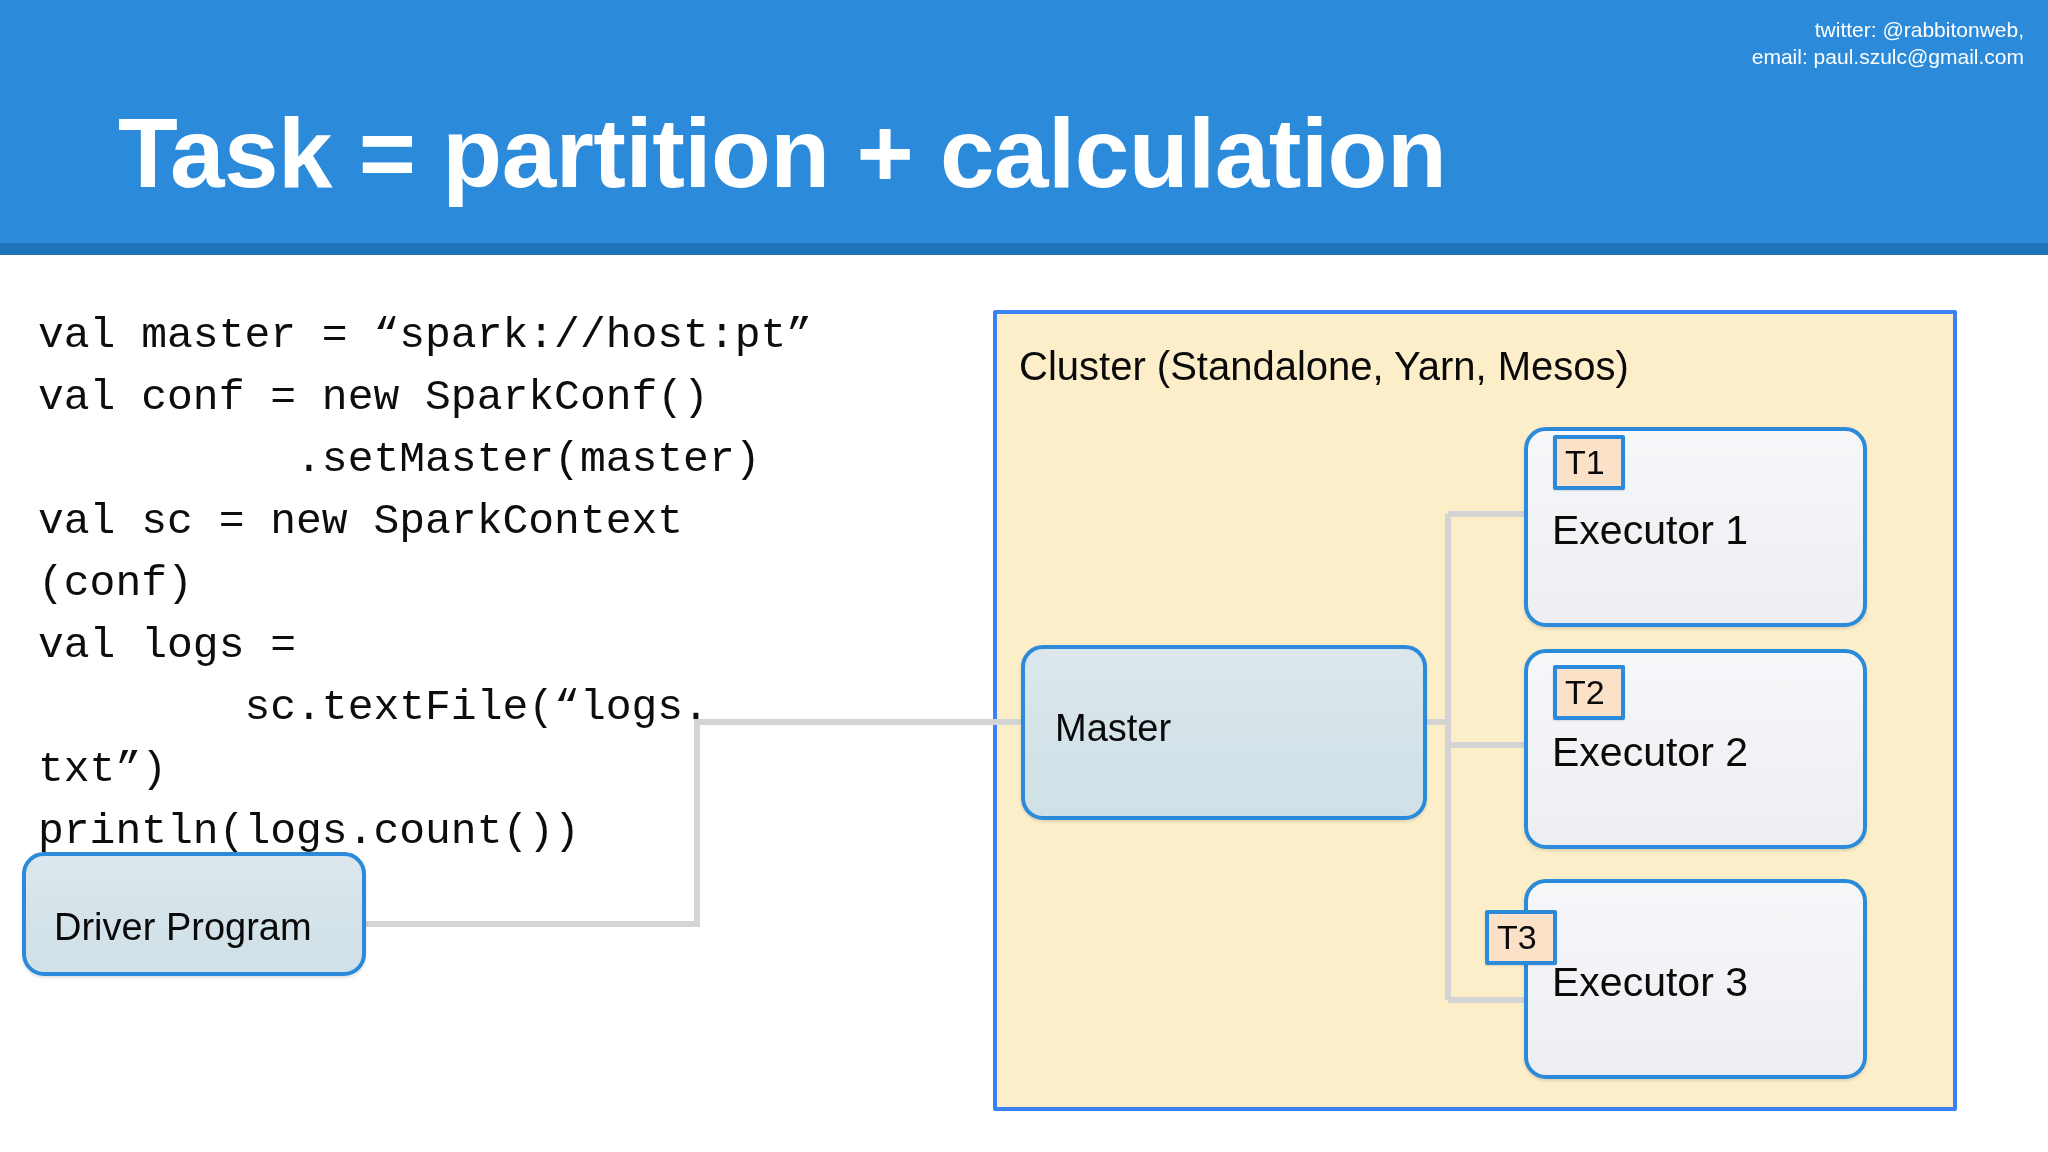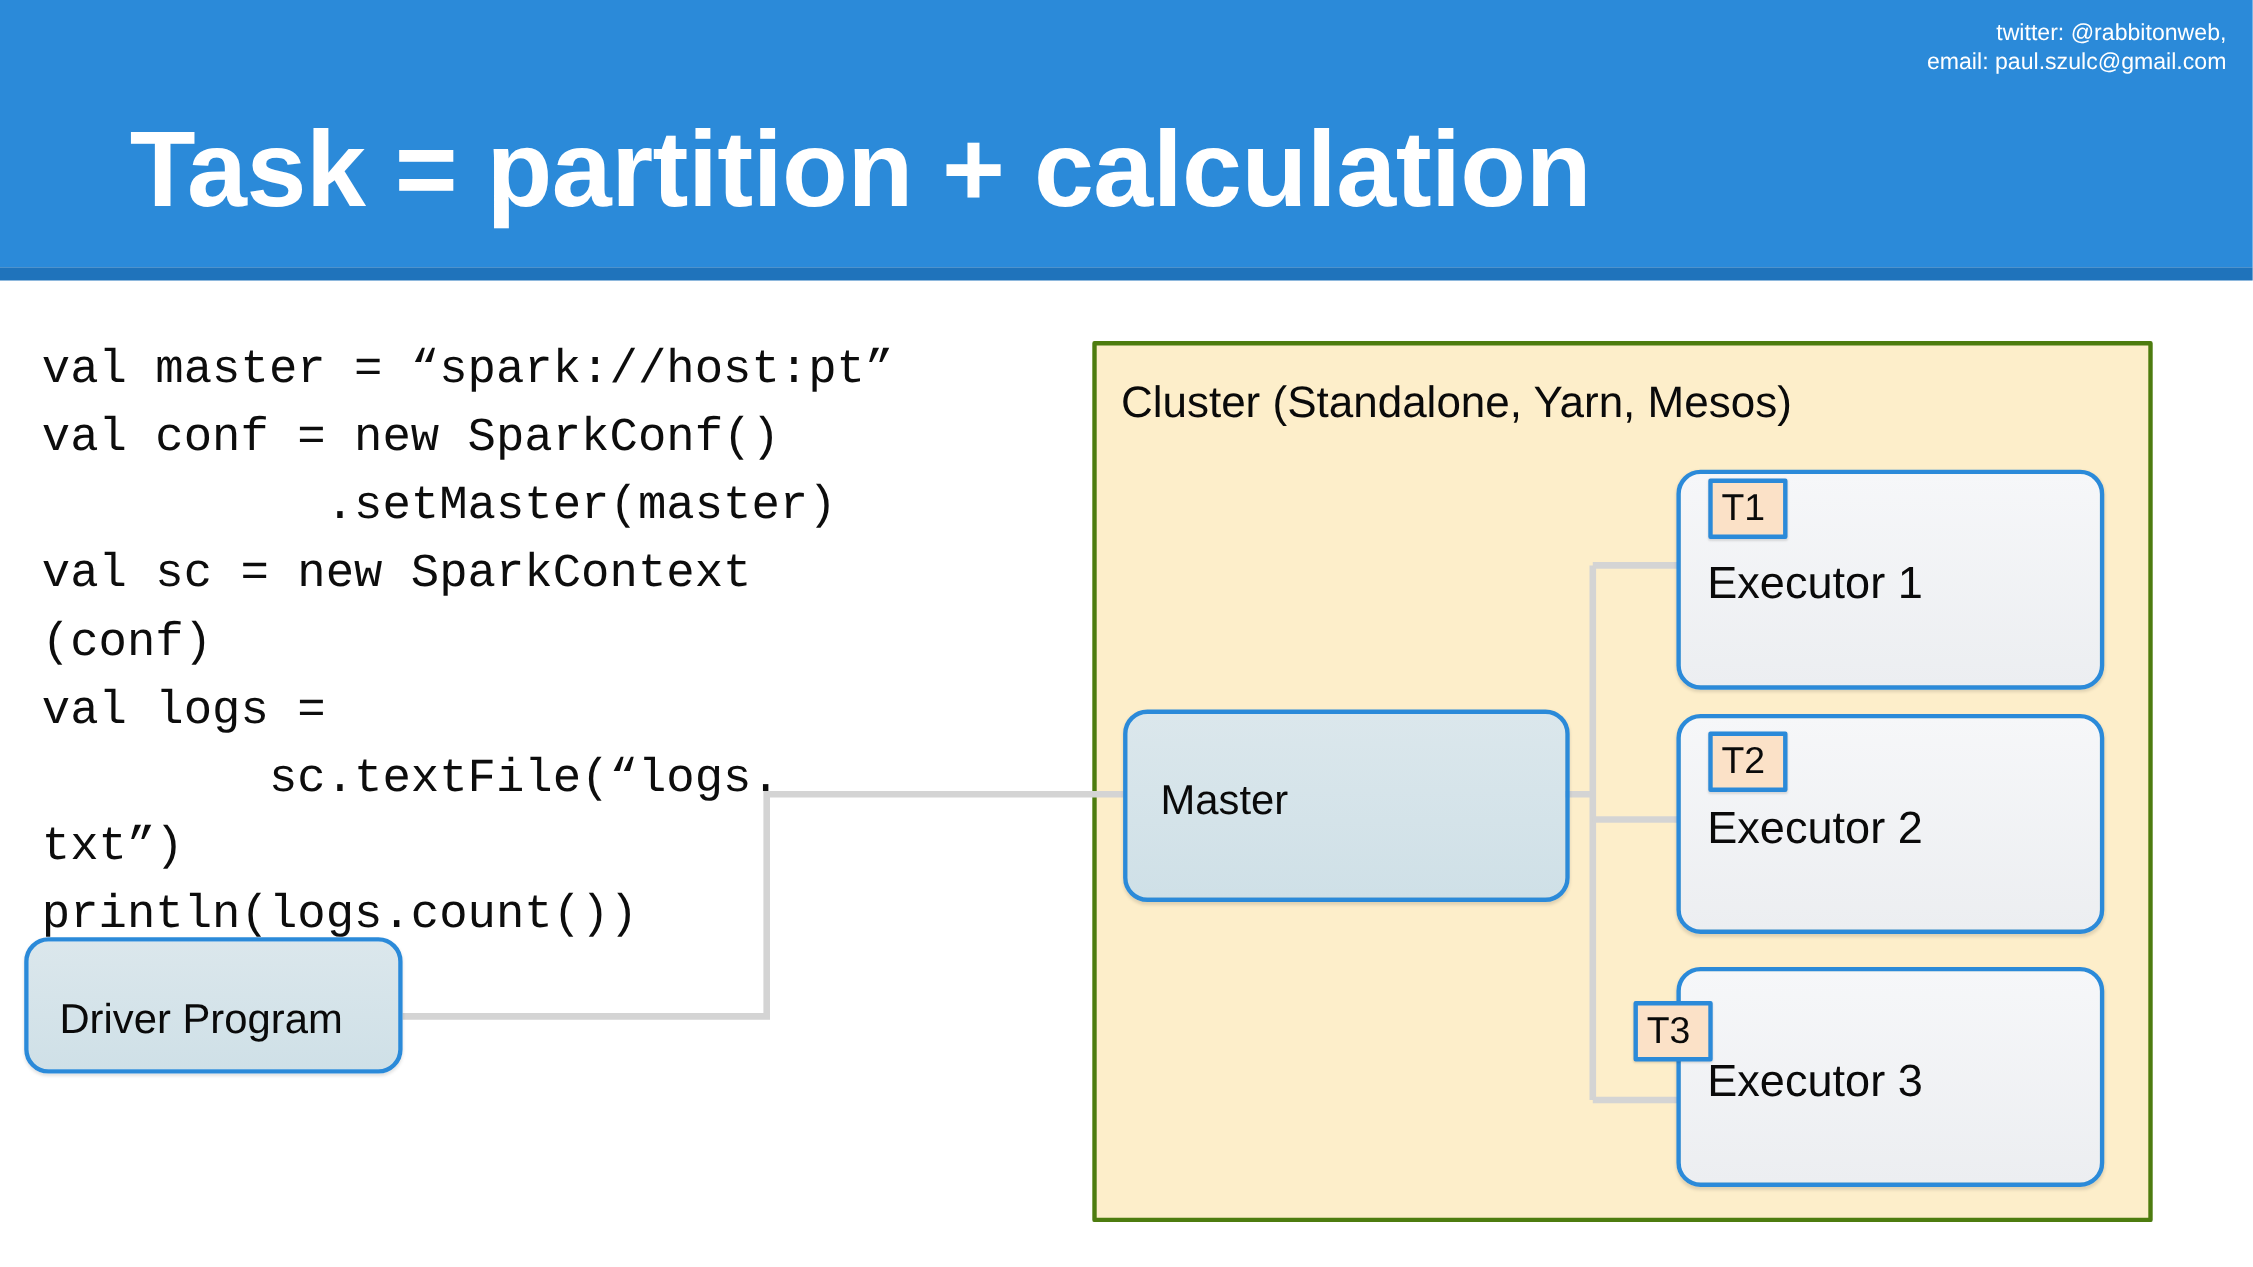--- a/index.html
+++ b/index.html
@@ -75,39 +75,39 @@
   }
   #driver-label{
     left:28px; top:50px; font-size:38px;
   }
 
   
   #cluster-box{
     position:absolute;
     left:993px; top:310px; width:964px; height:801px;
     background:#fdeeca;
-    border:4px solid #4d7c0f;
+    border:4px solid #3b82f6;
     border-radius:2px;
     z-index:4;
   }
   #cluster-label{
     position:absolute; left:22px; top:30px;
     font-size:40px; color:#0a0a0a; white-space:nowrap;
   }
 
   #master-box{
     left:1021px; top:625px; width:406px; height:175px;
     background:linear-gradient(180deg,#dbe7ec 0%,#cfe0e7 100%);
     z-index:7;
     margin-top:20px;
   }
   #master-label{ left:30px; top:58px; font-size:38px; }
 
   .executor{
-    width:389px; height:200px;
+    width:343px; height:200px;
     background:linear-gradient(180deg,#f6f7f9 0%,#eceef1 100%);
     z-index:7;
   }
   #executor1-box{ left:1524px; top:427px; }
   #executor2-box{ left:1524px; top:649px; }
   #executor3-box{ left:1524px; top:879px; }
 
   .executor-label{
     left:24px; top:76px; font-size:41px;
   }

